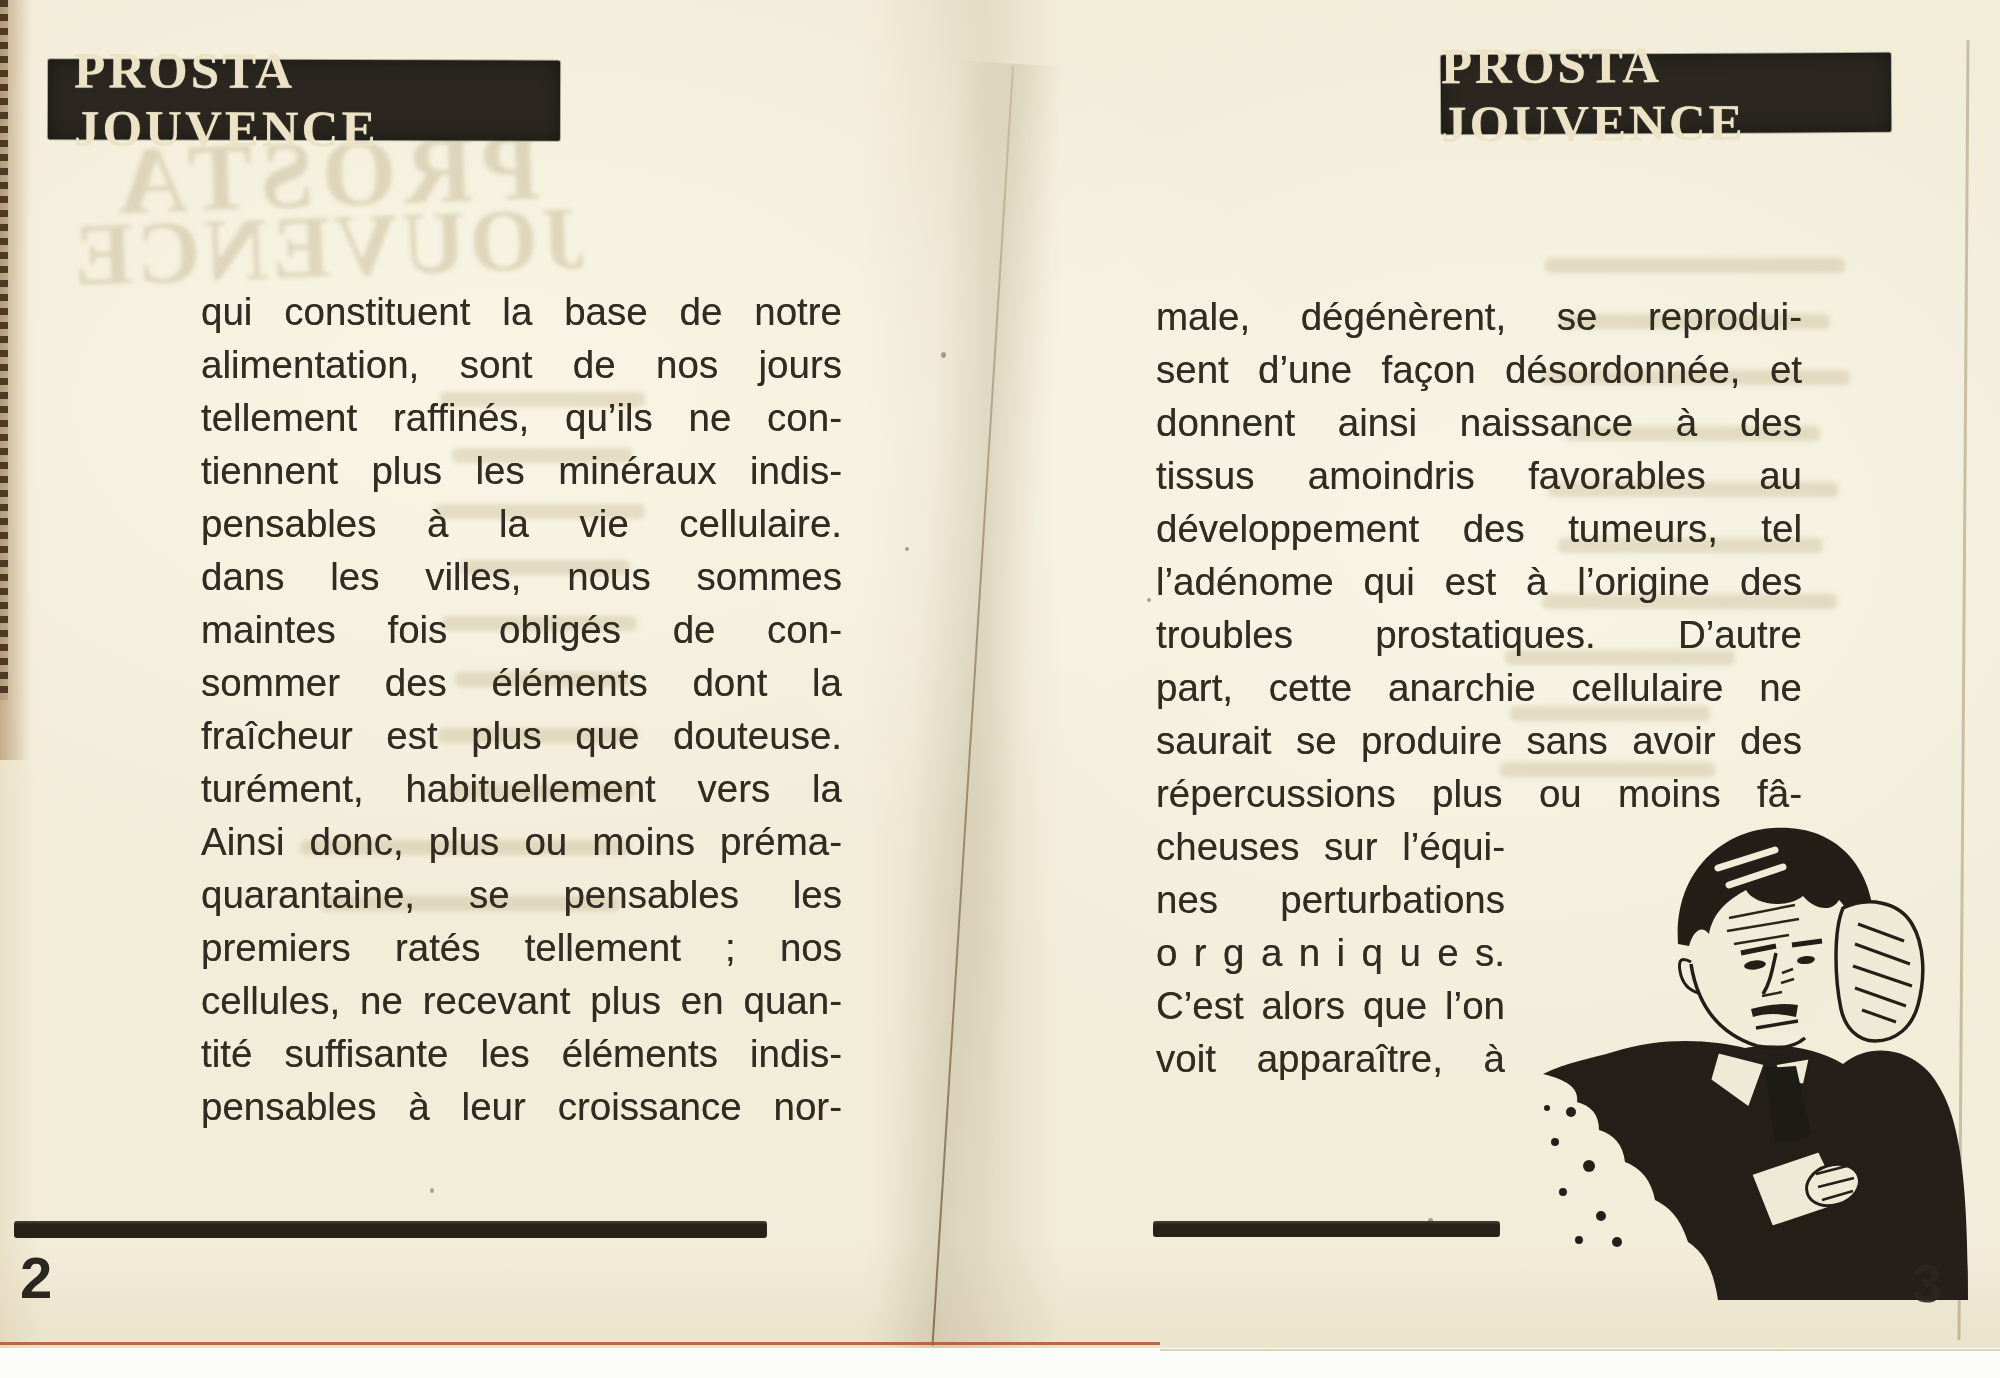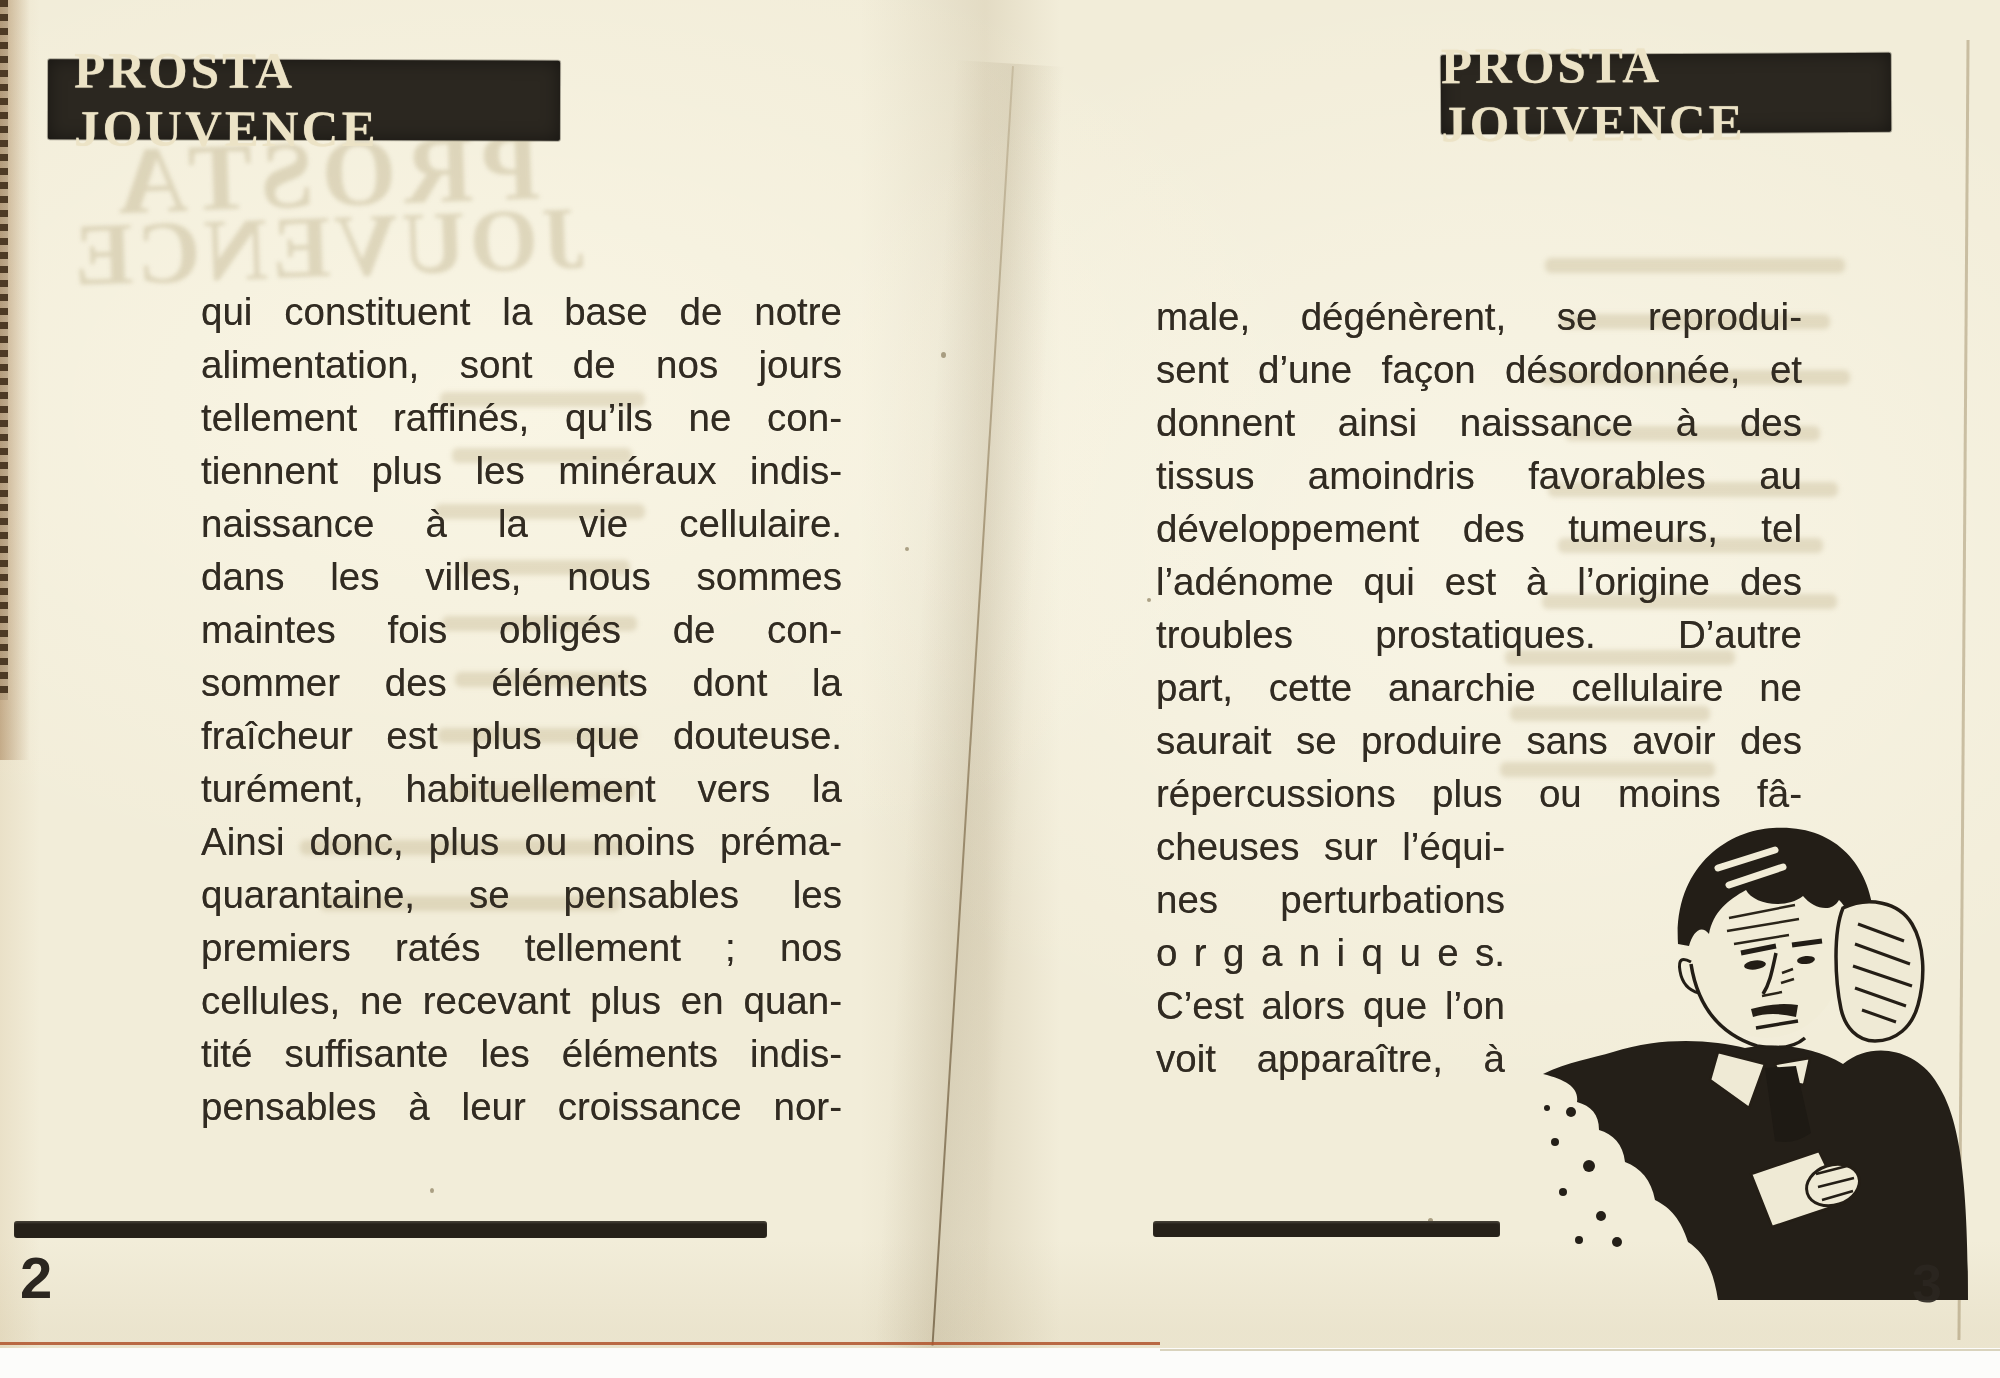--- a/index.html
+++ b/index.html
@@ -117,21 +117,21 @@
     </div>
     <div class="band" id="band-right">
       <span>PROSTA JOUVENCE</span>
     </div>
 
     <div class="col" id="col-left">
         <div class="tl">qui constituent la base de notre</div>
         <div class="tl">alimentation, sont de nos jours</div>
         <div class="tl">tellement raffinés, qu’ils ne con-</div>
         <div class="tl">tiennent plus les minéraux indis-</div>
-        <div class="tl">naissance à la vie cellulaire.</div>
+        <div class="tl">pensables à la vie cellulaire.</div>
         <div class="tl">dans les villes, nous sommes</div>
         <div class="tl">maintes fois obligés de con-</div>
         <div class="tl">sommer des éléments dont la</div>
         <div class="tl">fraîcheur est plus que douteuse.</div>
         <div class="tl">turément, habituellement vers la</div>
         <div class="tl">Ainsi donc, plus ou moins préma-</div>
         <div class="tl">quarantaine, se pensables les</div>
         <div class="tl">premiers ratés tellement ; nos</div>
         <div class="tl">cellules, ne recevant plus en quan-</div>
         <div class="tl">tité suffisante les éléments indis-</div>

